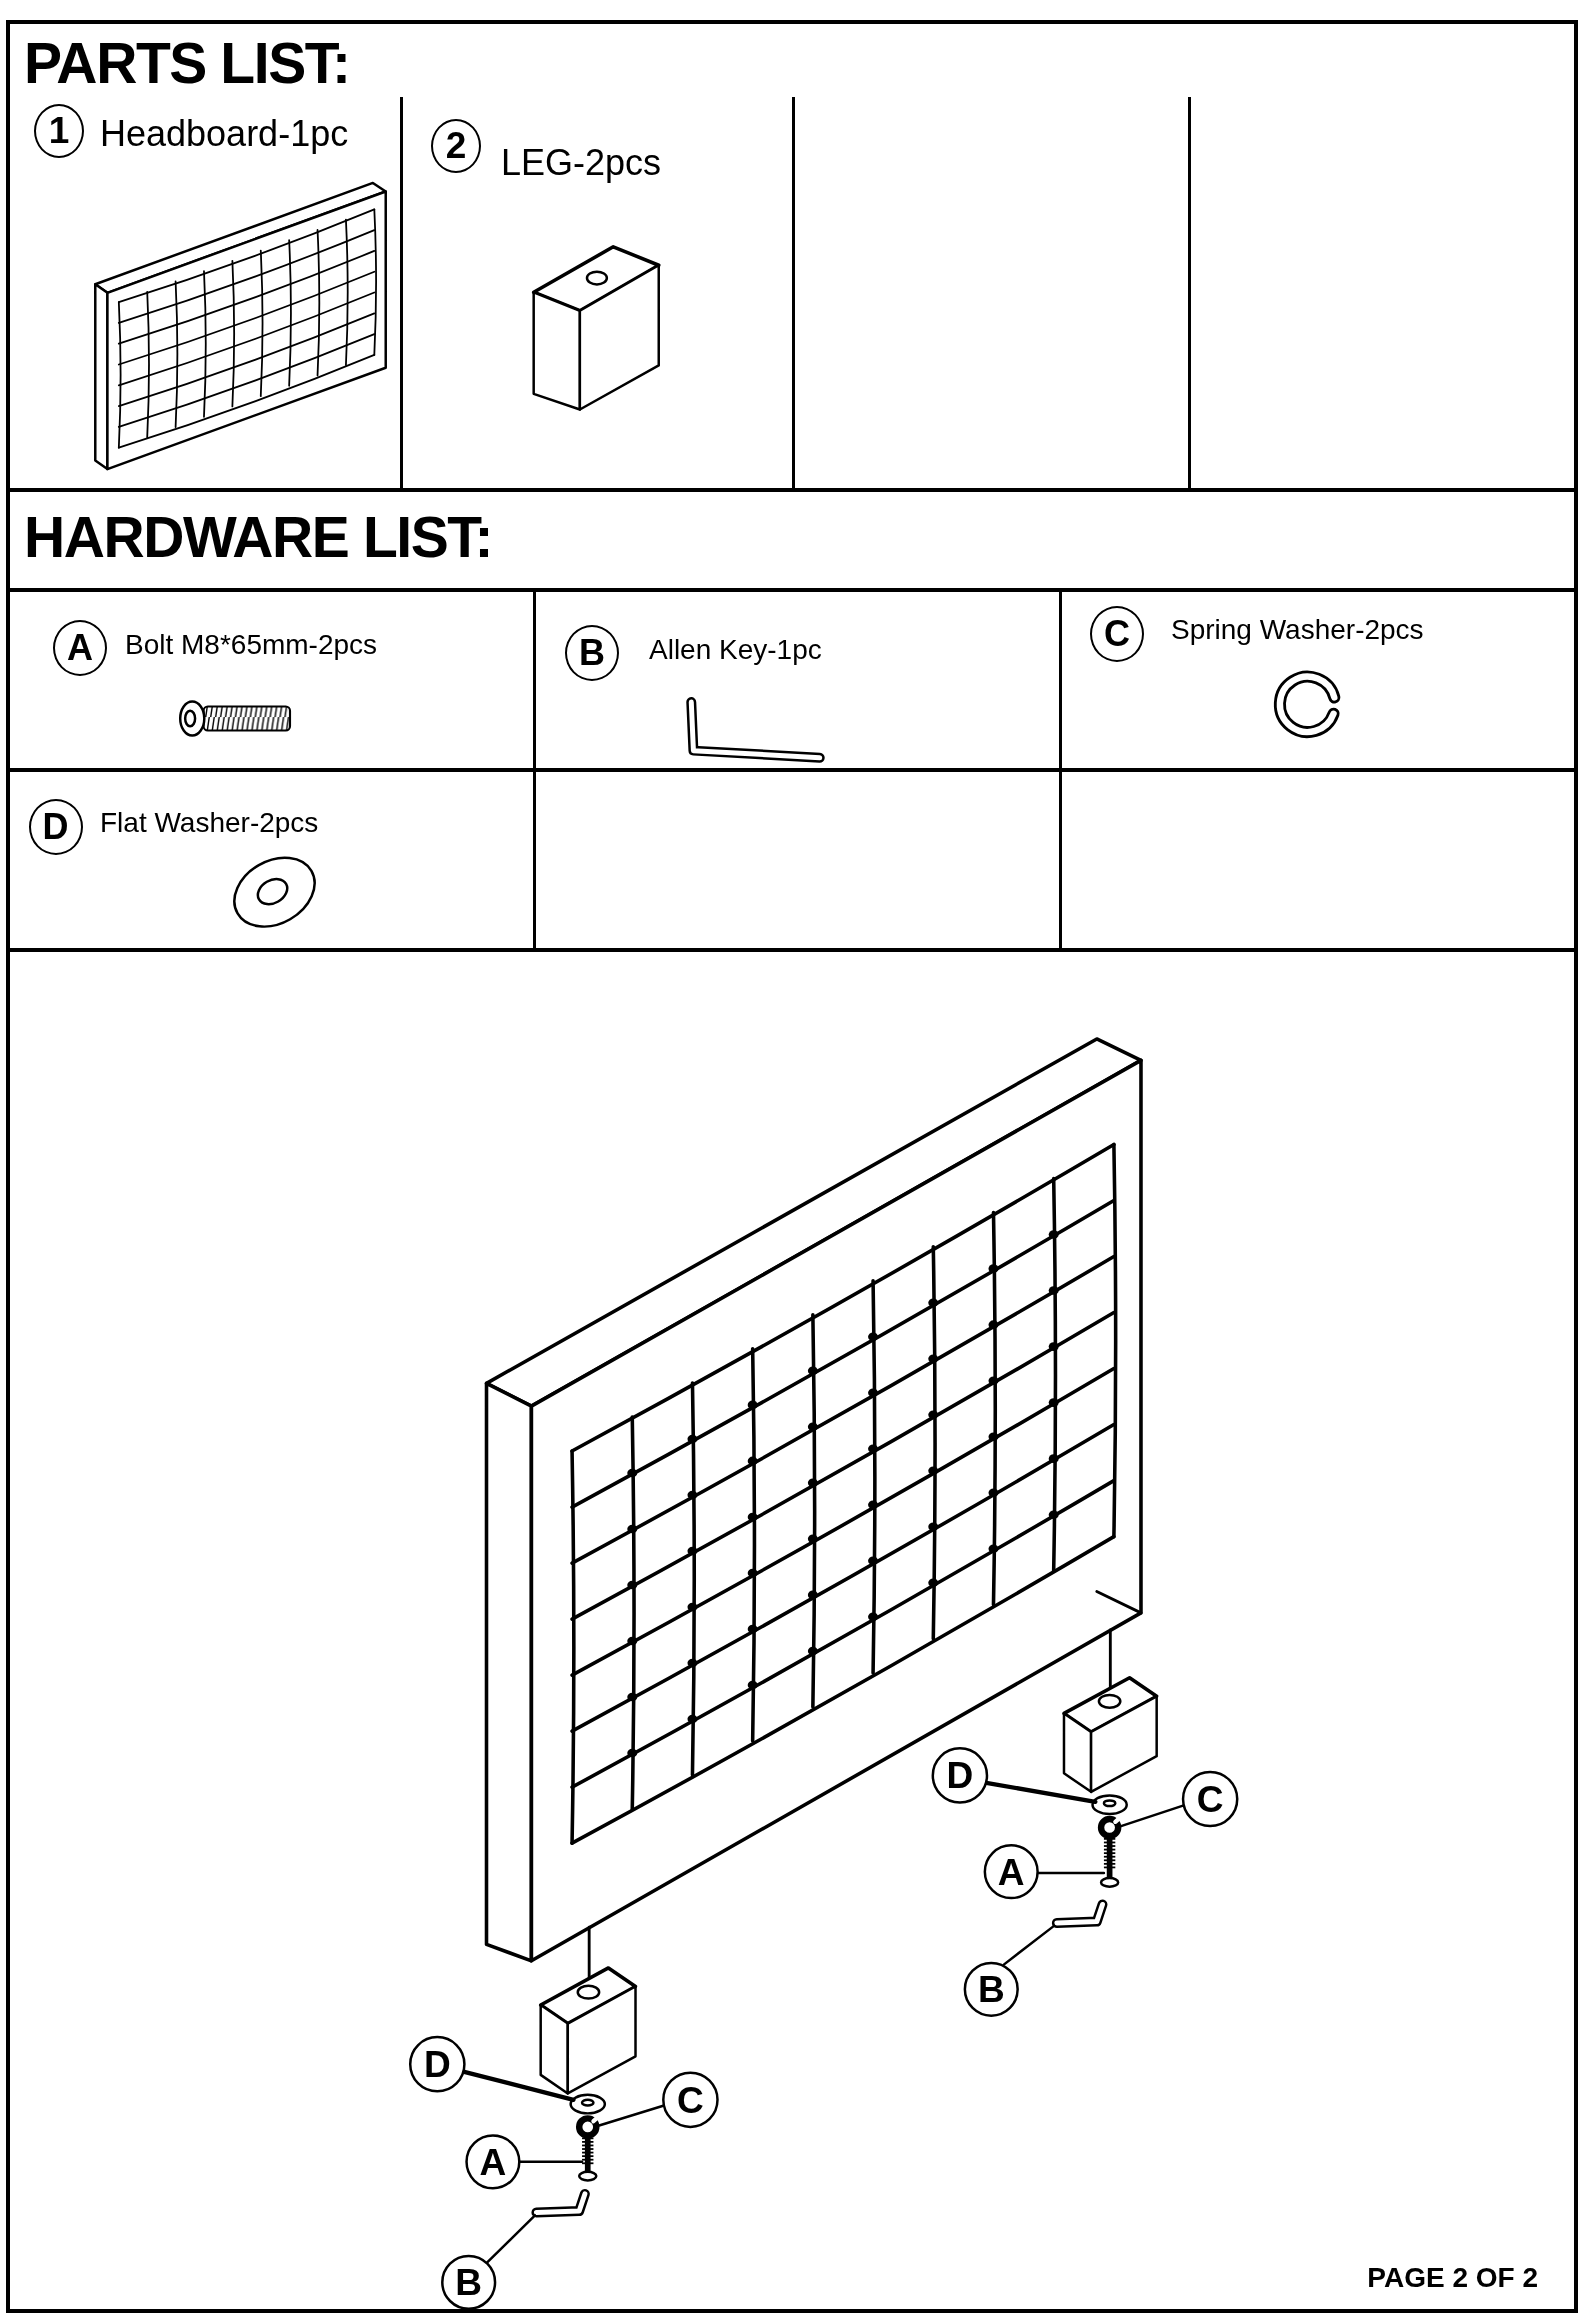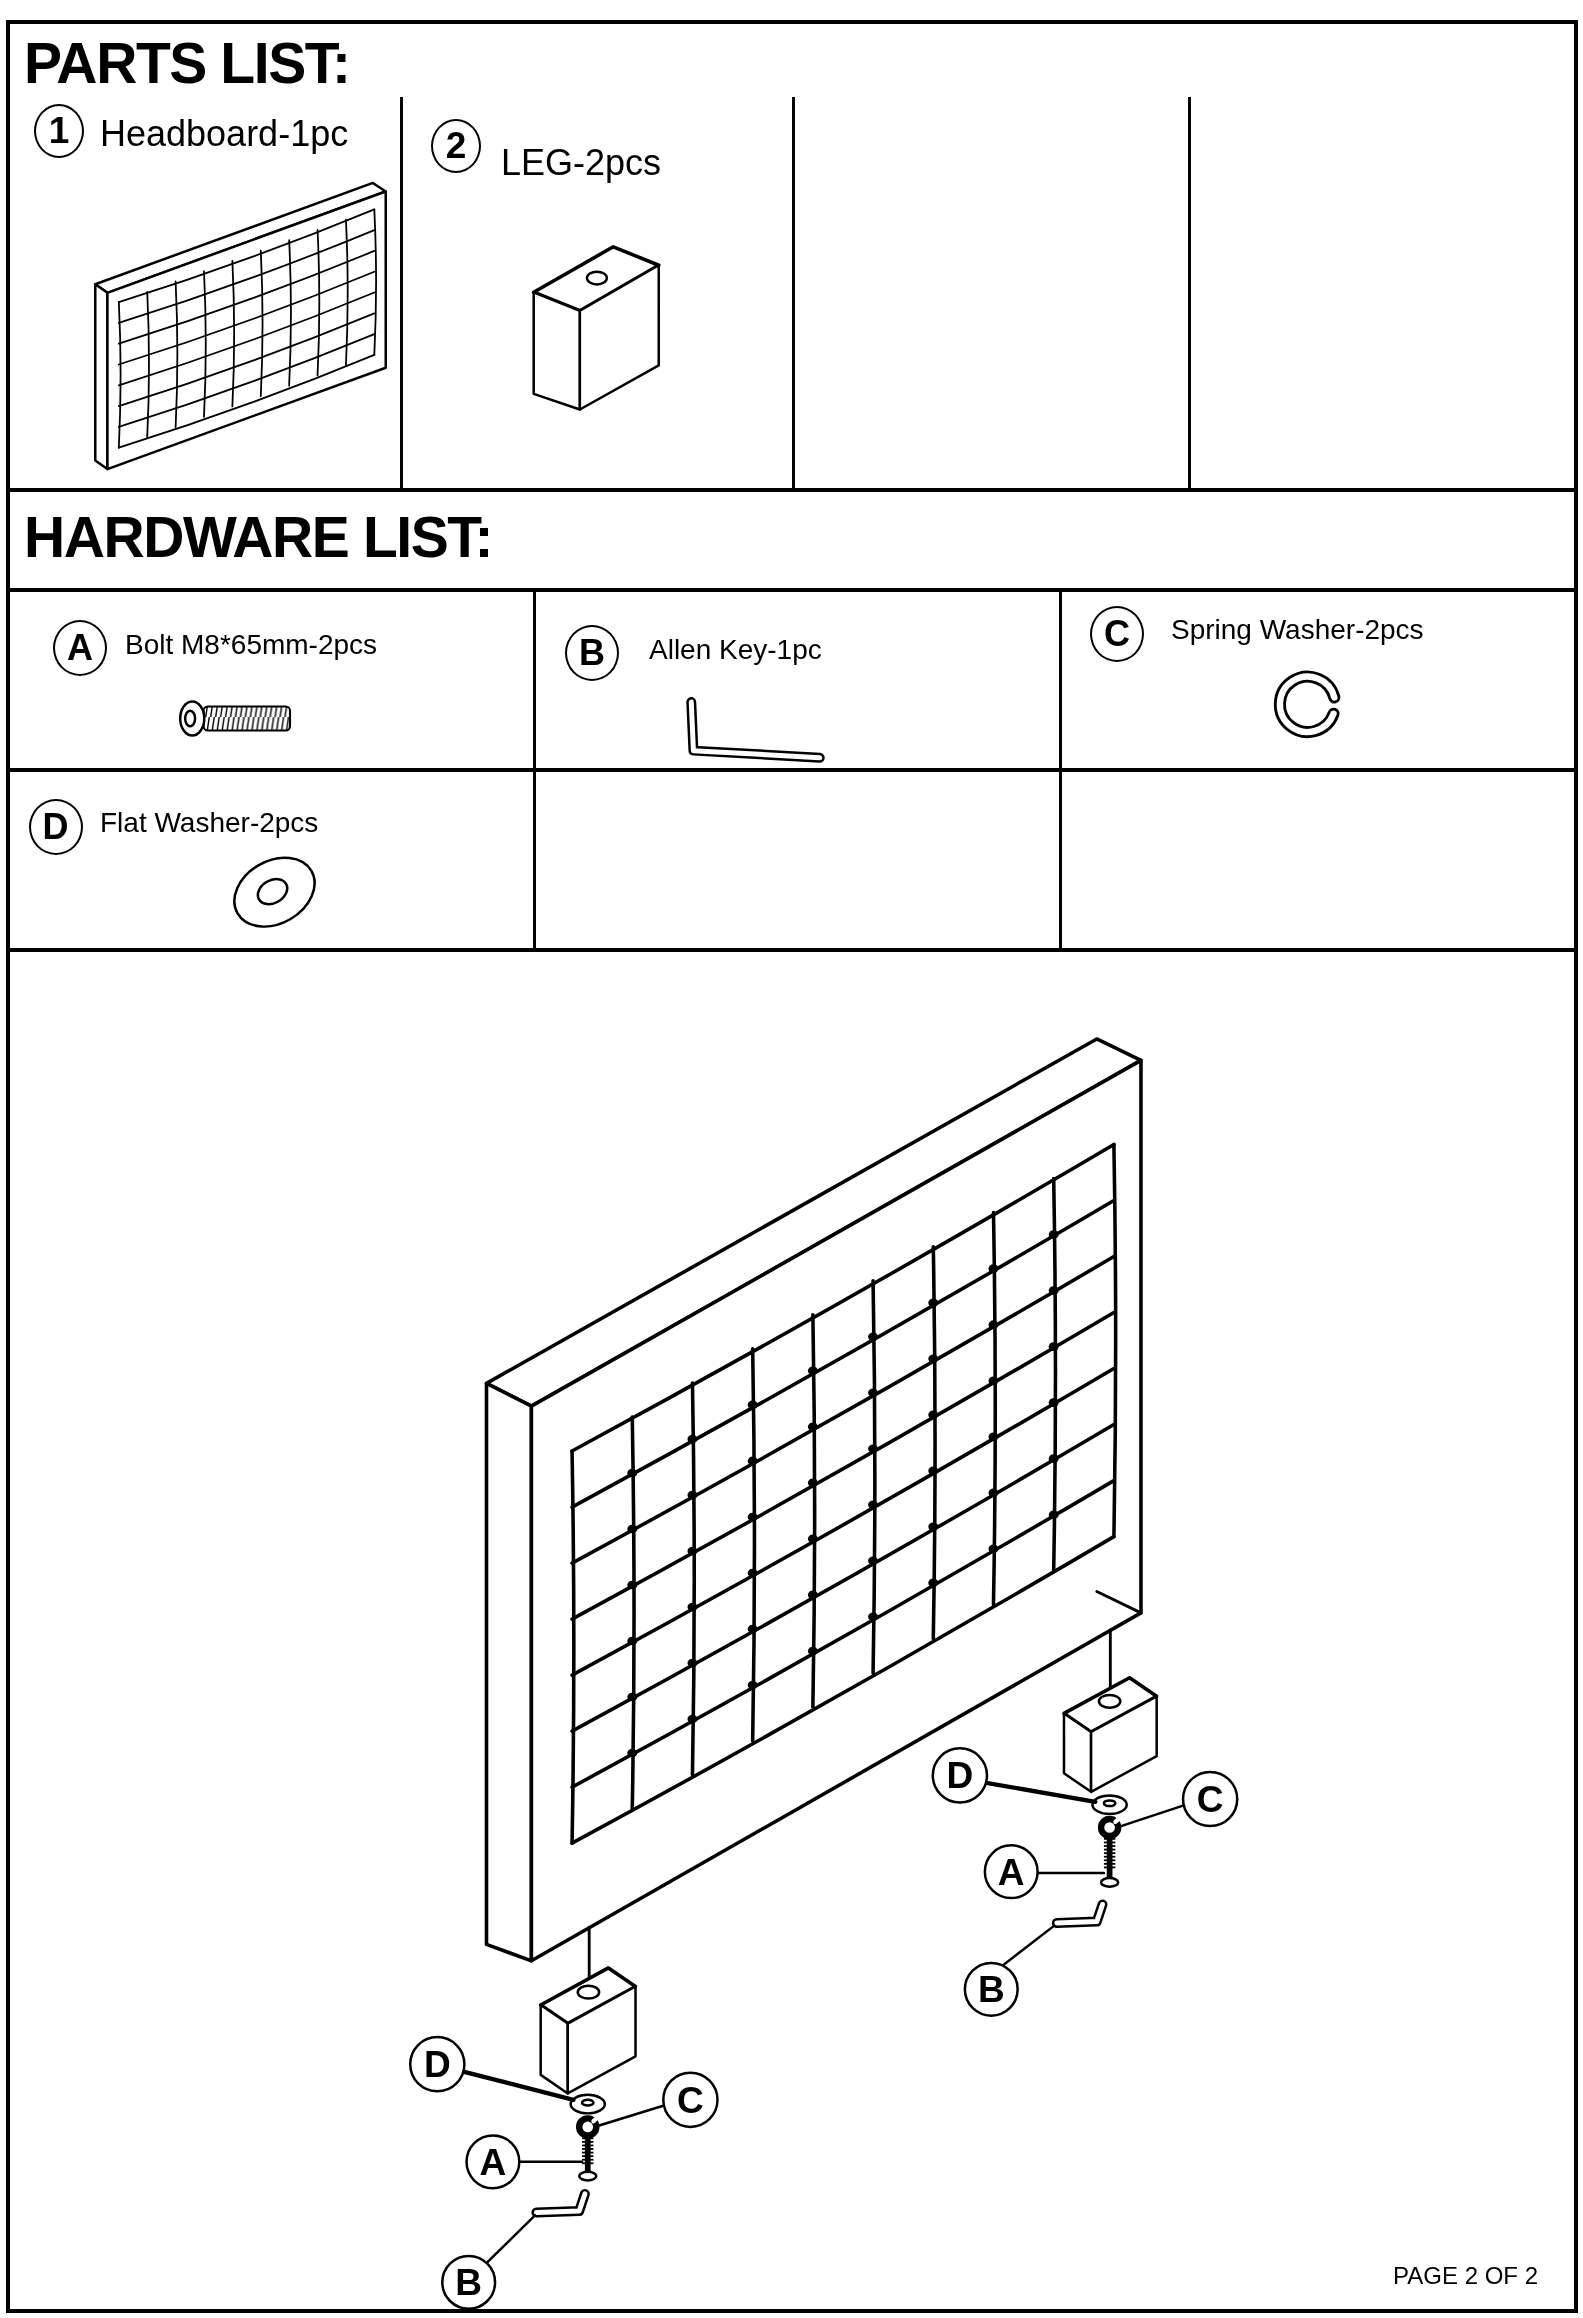--- a/index.html
+++ b/index.html
@@ -22,22 +22,22 @@
            font-weight:bold; background:#fff; }
   .badge.part { width:50px; height:54px; font-size:37px; }
   .badge.hw   { width:54px; height:56px; font-size:36px; }
 
   .lbl { position:absolute; font-weight:normal; white-space:nowrap; line-height:1; }
   .lbl.part { font-size:36px; }
   .lbl.hw   { font-size:28px; }
 
   .stepText { position:absolute; left:18.5px; top:970px; font-size:34px;
               font-weight:bold; white-space:nowrap; letter-spacing:-0.4px; }
-  .pageNum  { position:absolute; right:46px; top:2262px; font-size:24px;
-              font-weight:400; white-space:nowrap; }
+  .pageNum  { position:absolute; right:46px; top:2262px; font-size:28px;
+              font-weight:700; white-space:nowrap; }
 
   svg { position:absolute; overflow:visible; }
   svg .f  { fill:#fff; stroke:#000; stroke-width:5; stroke-linejoin:round; }
   svg .f3 { fill:#fff; stroke:#000; stroke-width:3.5; stroke-linejoin:round; }
   svg .ln { fill:none; stroke:#000; stroke-width:4;  stroke-linecap:round; }
   svg .ld { fill:none; stroke:#000; stroke-width:3.5; stroke-linecap:round; }
   svg .ldk{ fill:none; stroke:#000; stroke-width:6;  stroke-linecap:round; }
   svg .gl { fill:none; stroke:#000; stroke-linecap:round; }
   svg .co { fill:#fff; stroke:#000; stroke-width:3.5; }
   svg text.cl { font:700 52px "Liberation Sans", sans-serif; text-anchor:middle; }

